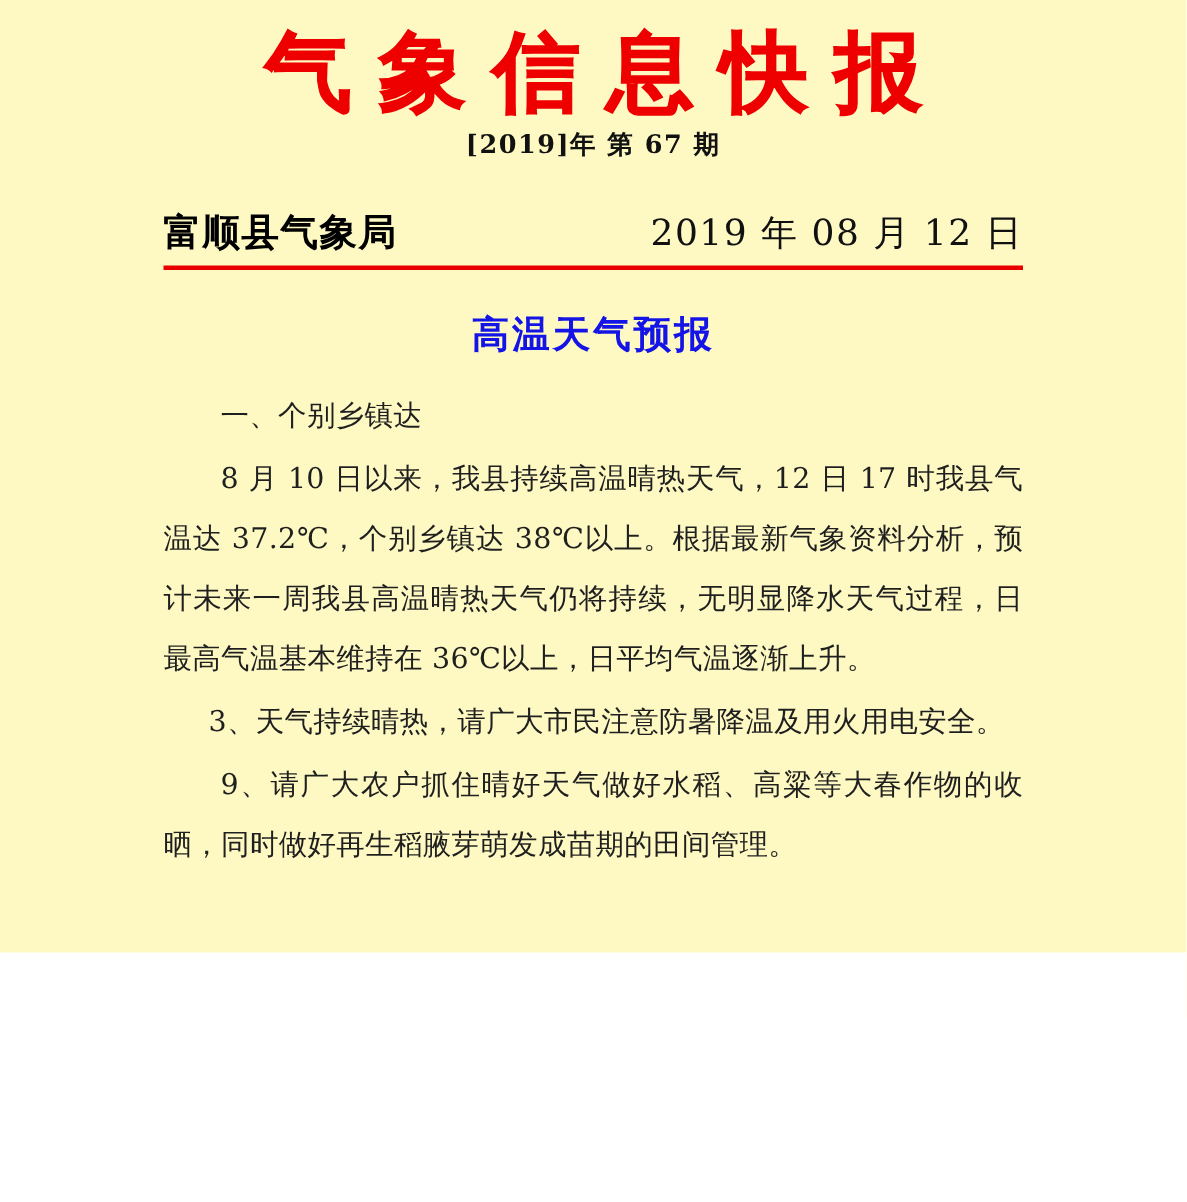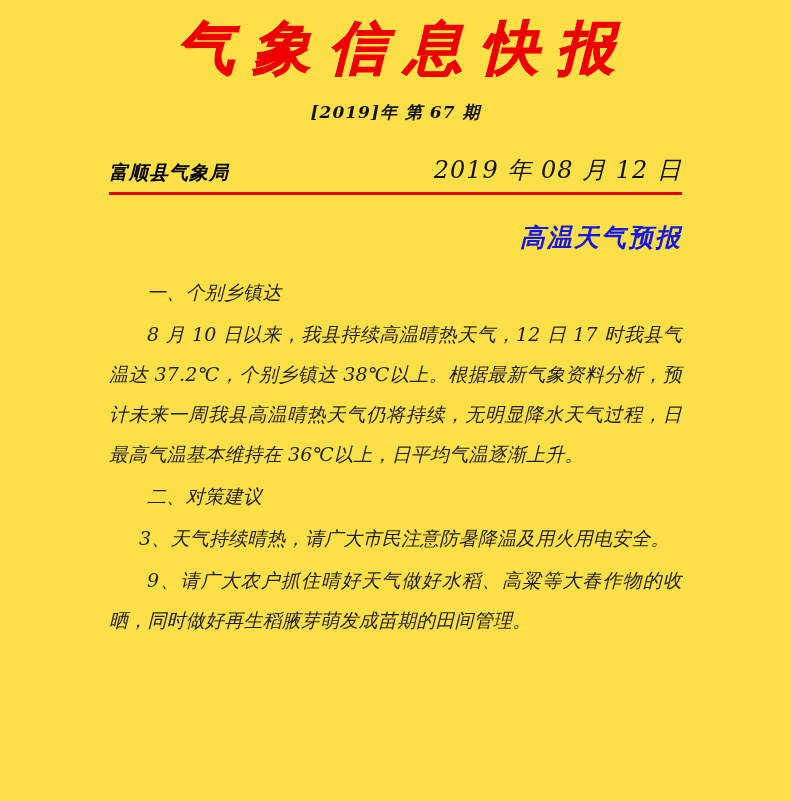--- a/index.html
+++ b/index.html
@@ -11,44 +11,43 @@
     width: 791px;
     height: 801px;
     font-family: "DejaVu Serif", "Liberation Serif", serif;
     color: #1a1a1a;
     overflow: hidden;
   }
 
   .page {
     position: relative;
     width: 791px;
-    height: 801px;
-    background: #fde047;
+    height: 635px;
+    background: #fef9c3;
     box-sizing: border-box;
-    font-style: italic;
   }
 
   
   .masthead {
     padding-top: 14px;
     text-align: center;
   }
   .masthead-title {
     font-family: "DejaVu Sans", "Liberation Sans", sans-serif;
     font-weight: bold;
     font-size: 58px;
     line-height: 1.18;
     color: #ee0000;
     letter-spacing: 18px;
     text-indent: 18px;
     white-space: nowrap;
     -webkit-text-stroke: 1px #ee0000;
   }
   .masthead-issue {
-    margin-top: 19px;
+    margin-top: 3px;
     font-family: "DejaVu Serif", "Liberation Serif", serif;
     font-size: 17px;
     font-weight: 600;
     color: #111111;
     letter-spacing: 1px;
     white-space: nowrap;
   }
 
   
   .issuer-row {
@@ -57,39 +56,39 @@
     margin: 30px auto 0 auto;
     display: flex;
     justify-content: space-between;
     align-items: flex-end;
     padding-bottom: 6px;
     border-bottom: 3px solid #e80000;
     box-sizing: border-box;
   }
   .issuer-name {
     font-family: "DejaVu Serif", "Liberation Serif", serif;
-    font-size: 19px;
+    font-size: 25px;
     font-weight: bold;
     color: #000000;
     letter-spacing: 1px;
     white-space: nowrap;
   }
   .issuer-date {
     font-family: "DejaVu Serif", "Liberation Serif", serif;
     font-size: 24px;
     color: #111111;
     letter-spacing: 1px;
     white-space: nowrap;
   }
 
   
   .doc-title {
     margin: 26px auto 0 auto;
     width: 573px;
-    text-align: right;
+    text-align: center;
     font-family: "DejaVu Sans", "Liberation Sans", sans-serif;
     font-size: 25px;
     font-weight: bold;
     color: #1414e6;
     letter-spacing: 2px;
     white-space: nowrap;
   }
 
   
   .doc-body {
@@ -135,21 +134,20 @@
   </div>
 
   <div class="doc-title">高温天气预报</div>
 
   <div class="doc-body">
 
     <p class="section-heading">一、个别乡镇达</p>
 
     <p class="para">8 月 10 日以来，我县持续高温晴热天气，12 日 17 时我县气温达 37.2℃，个别乡镇达 38℃以上。根据最新气象资料分析，预计未来一周我县高温晴热天气仍将持续，无明显降水天气过程，日最高气温基本维持在 36℃以上，日平均气温逐渐上升。</p>
 
-    <p class="section-heading">二、对策建议</p>
 
     <p class="para para-tight">3、天气持续晴热，请广大市民注意防暑降温及用火用电安全。</p>
 
     <p class="para">9、请广大农户抓住晴好天气做好水稻、高粱等大春作物的收晒，同时做好再生稻腋芽萌发成苗期的田间管理。</p>
 
 
   </div>
 
 </div>
 

